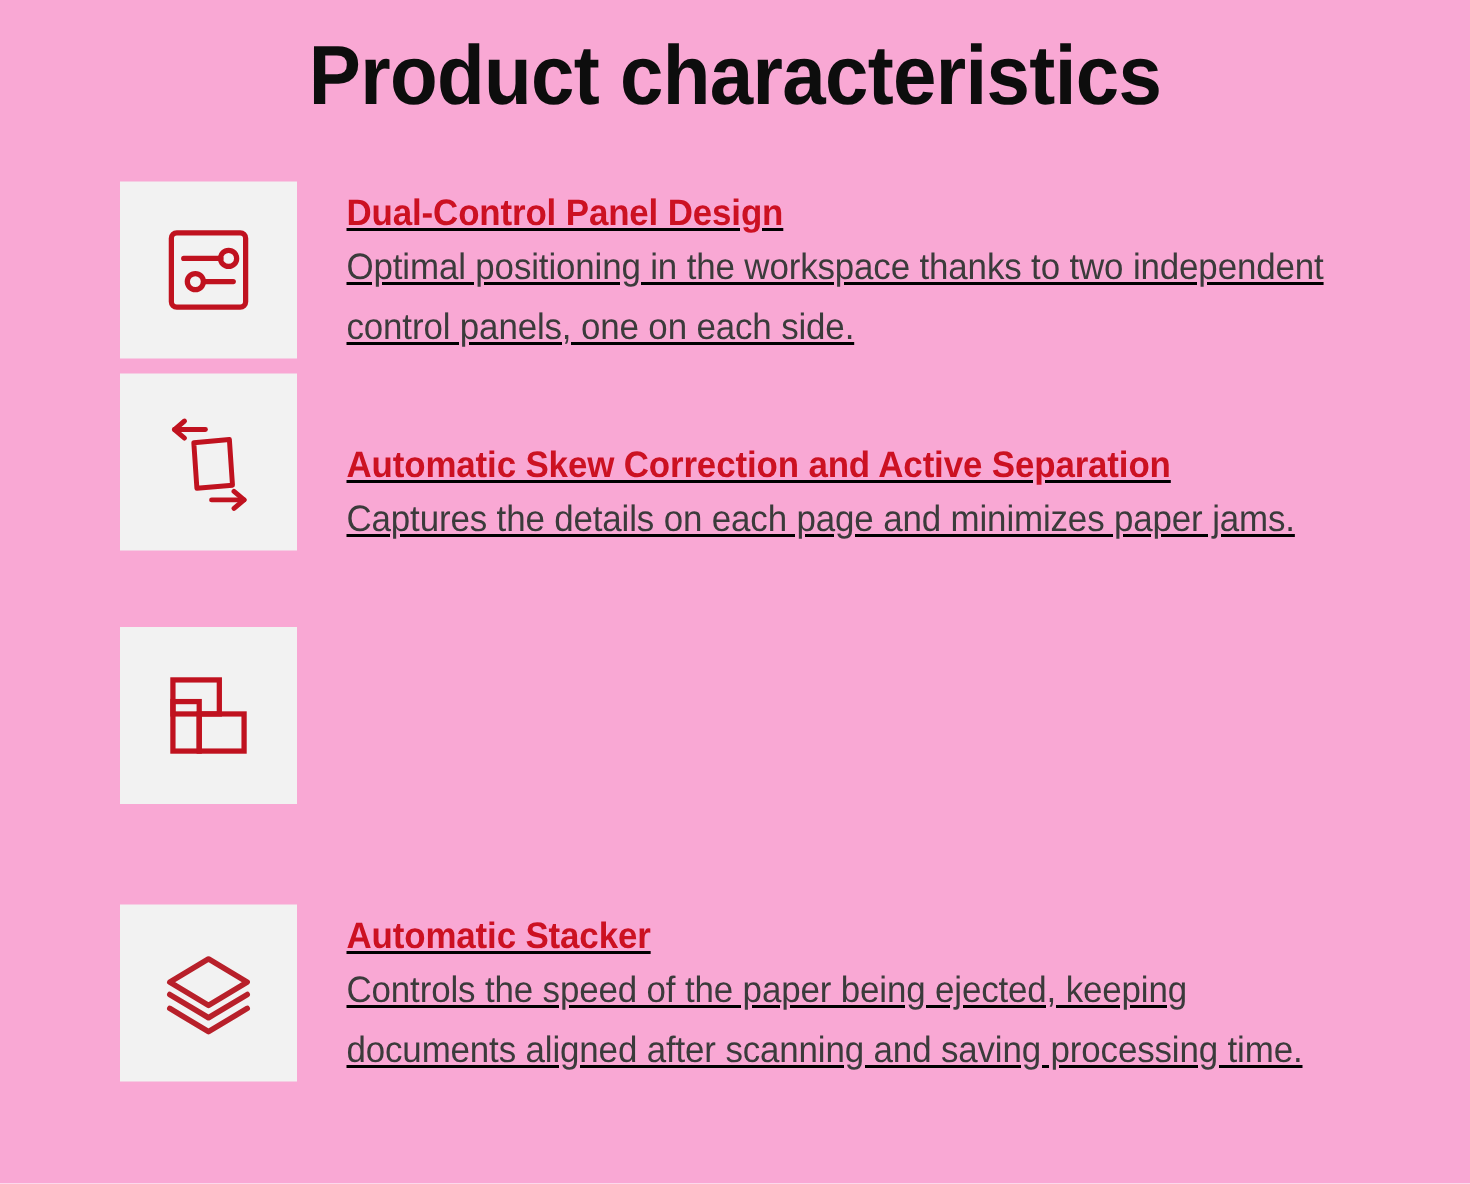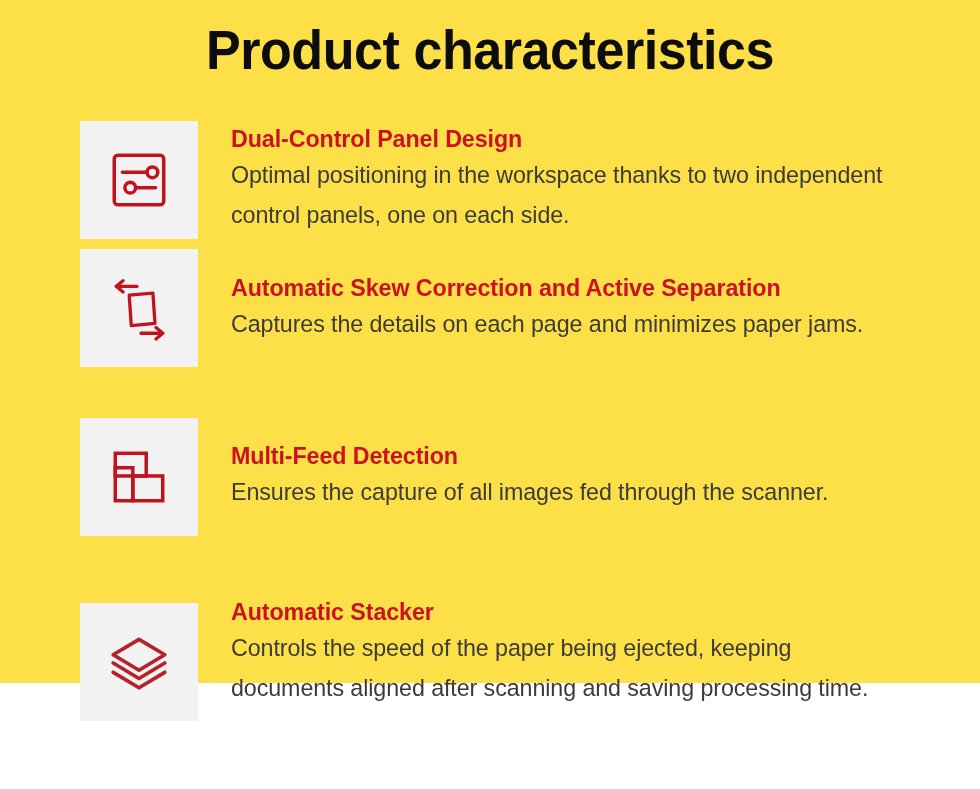--- a/index.html
+++ b/index.html
@@ -12,22 +12,22 @@
     width: 980px;
     height: 789px;
     overflow: hidden;
     font-family: "Liberation Sans", "DejaVu Sans", sans-serif;
     -webkit-font-smoothing: antialiased;
   }
 
   .page {
     position: relative;
     width: 980px;
-    height: 683px;
-    background: #fde047;
+    height: 789px;
+    background: #f9a8d4;
   }
 
   
   .page-title {
     position: absolute;
     left: 0;
     top: 14px;
     width: 980px;
     text-align: center;
     font-size: 56px;
@@ -45,22 +45,23 @@
   .features {
     position: absolute;
     left: 0;
     top: 104px;
     width: 980px;
   }
 
   .feature {
     position: relative;
     display: flex;
-    align-items: center;
+    align-items: flex-end;
     margin-bottom: 6px;
+    text-decoration: underline;
   }
 
   .icon-tile {
     flex: 0 0 auto;
     width: 118px;
     height: 118px;
     background: #f2f2f2;
     display: flex;
     align-items: center;
     justify-content: center;
@@ -168,24 +169,20 @@
     <div class="feature feature-2">
       <div class="icon-tile">
         <span>
           <svg viewBox="0 0 64 64" xmlns="http://www.w3.org/2000/svg" fill="none" stroke="#c0121f" stroke-width="3.4" stroke-linecap="square" stroke-linejoin="miter">
             <rect x="9" y="9" width="30" height="22"></rect>
             <rect x="9" y="23" width="17" height="32"></rect>
             <rect x="26" y="31" width="29" height="24"></rect>
           </svg>
         </span>
       </div>
-      <div class="feature-text">
-        <div class="feature-title">Multi-Feed Detection</div>
-        <div class="feature-desc">Ensures the capture of all images fed through the scanner.</div>
-      </div>
     </div>
 
     <div class="feature feature-3">
       <div class="icon-tile">
         <span>
           <svg viewBox="0 0 64 64" xmlns="http://www.w3.org/2000/svg" fill="none" stroke="#b8202a" stroke-width="3.6" stroke-linecap="round" stroke-linejoin="round">
             <polygon points="32,10 57,25 32,40 7,25"></polygon>
             <polyline points="7,33 32,48 57,33"></polyline>
             <polyline points="7,42 32,57 57,42"></polyline>
           </svg>

